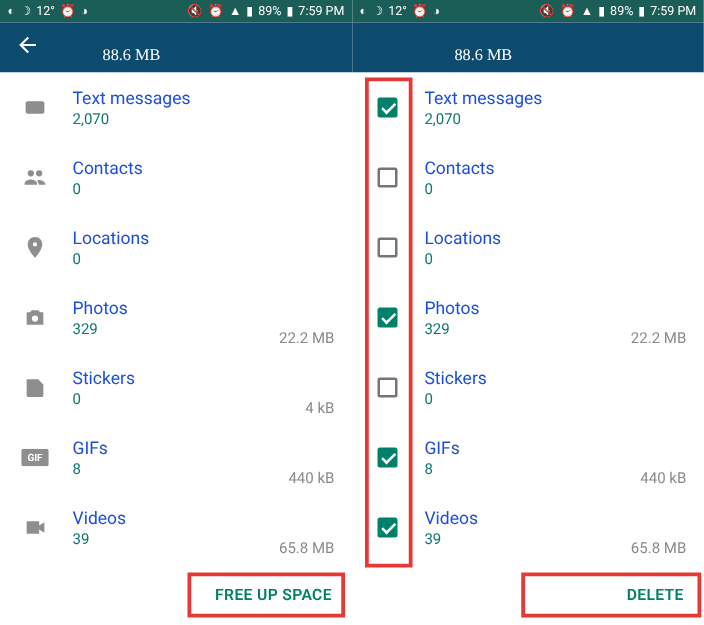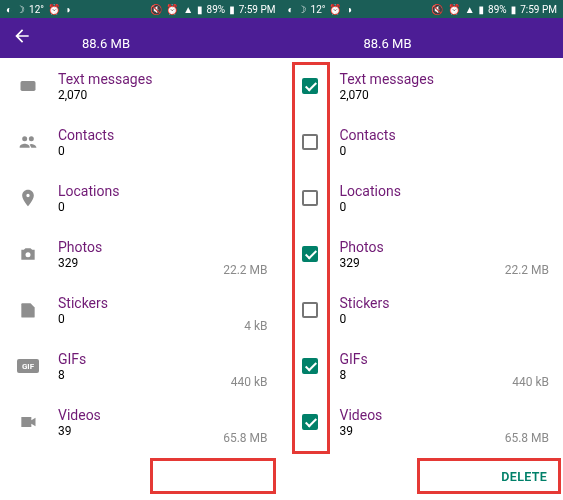--- a/index.html
+++ b/index.html
@@ -22,26 +22,27 @@
     color: #fff;
     font-size: 10px;
     height: 18px;
     display: flex;
     align-items: center;
     justify-content: space-between;
     padding: 0 6px;
   }
   .status-left, .status-right { display: flex; align-items: center; gap: 4px; }
   .header {
-    background: #4c1d95;
+    background: #0c4a6e;
     color: #fff;
     height: 40px;
     display: flex;
     align-items: flex-start;
     padding: 6px 12px;
+    font-family: Liberation Serif, serif;
   }
   .back-arrow {
     width: 20px;
     height: 20px;
     cursor: pointer;
     margin-top: 2px;
   }
   .header-title {
     margin-left: 50px;
     font-size: 13px;
@@ -91,25 +92,25 @@
     border: solid white;
     border-width: 0 2px 2px 0;
     transform: rotate(45deg);
   }
   .row-text {
     flex: 1;
     margin-left: 14px;
   }
   .row-title {
     font-size: 14px;
-    color: #701a75;
+    color: #1d4ed8;
   }
   .row-sub {
     font-size: 12px;
-    color: #000000;
+    color: #0f766e;
     margin-top: 1px;
   }
   .row-size {
     font-size: 12px;
     color: #8a8a8a;
     margin-top: 32px;
   }
   .footer {
     height: 48px;
     display: flex;
@@ -255,20 +256,23 @@
           </svg>
       </div>
       <div class="row-text">
         <div class="row-title">Videos</div>
         <div class="row-sub">39</div>
       </div>
       <div class="row-size">65.8 MB</div>
     </div>
   </div>
 
+  <div class="footer">
+    <div class="footer-btn teal-text">FREE UP SPACE</div>
+  </div>
 
   <div class="red-box" style="left:150px; top:458px; width:126px; height:36px;"></div>
 </div>
 
 <div class="screen">
   <div class="status-bar">
     <div class="status-left">
       <span>◐</span>
       <span>☽</span>
       <span>12°</span>

